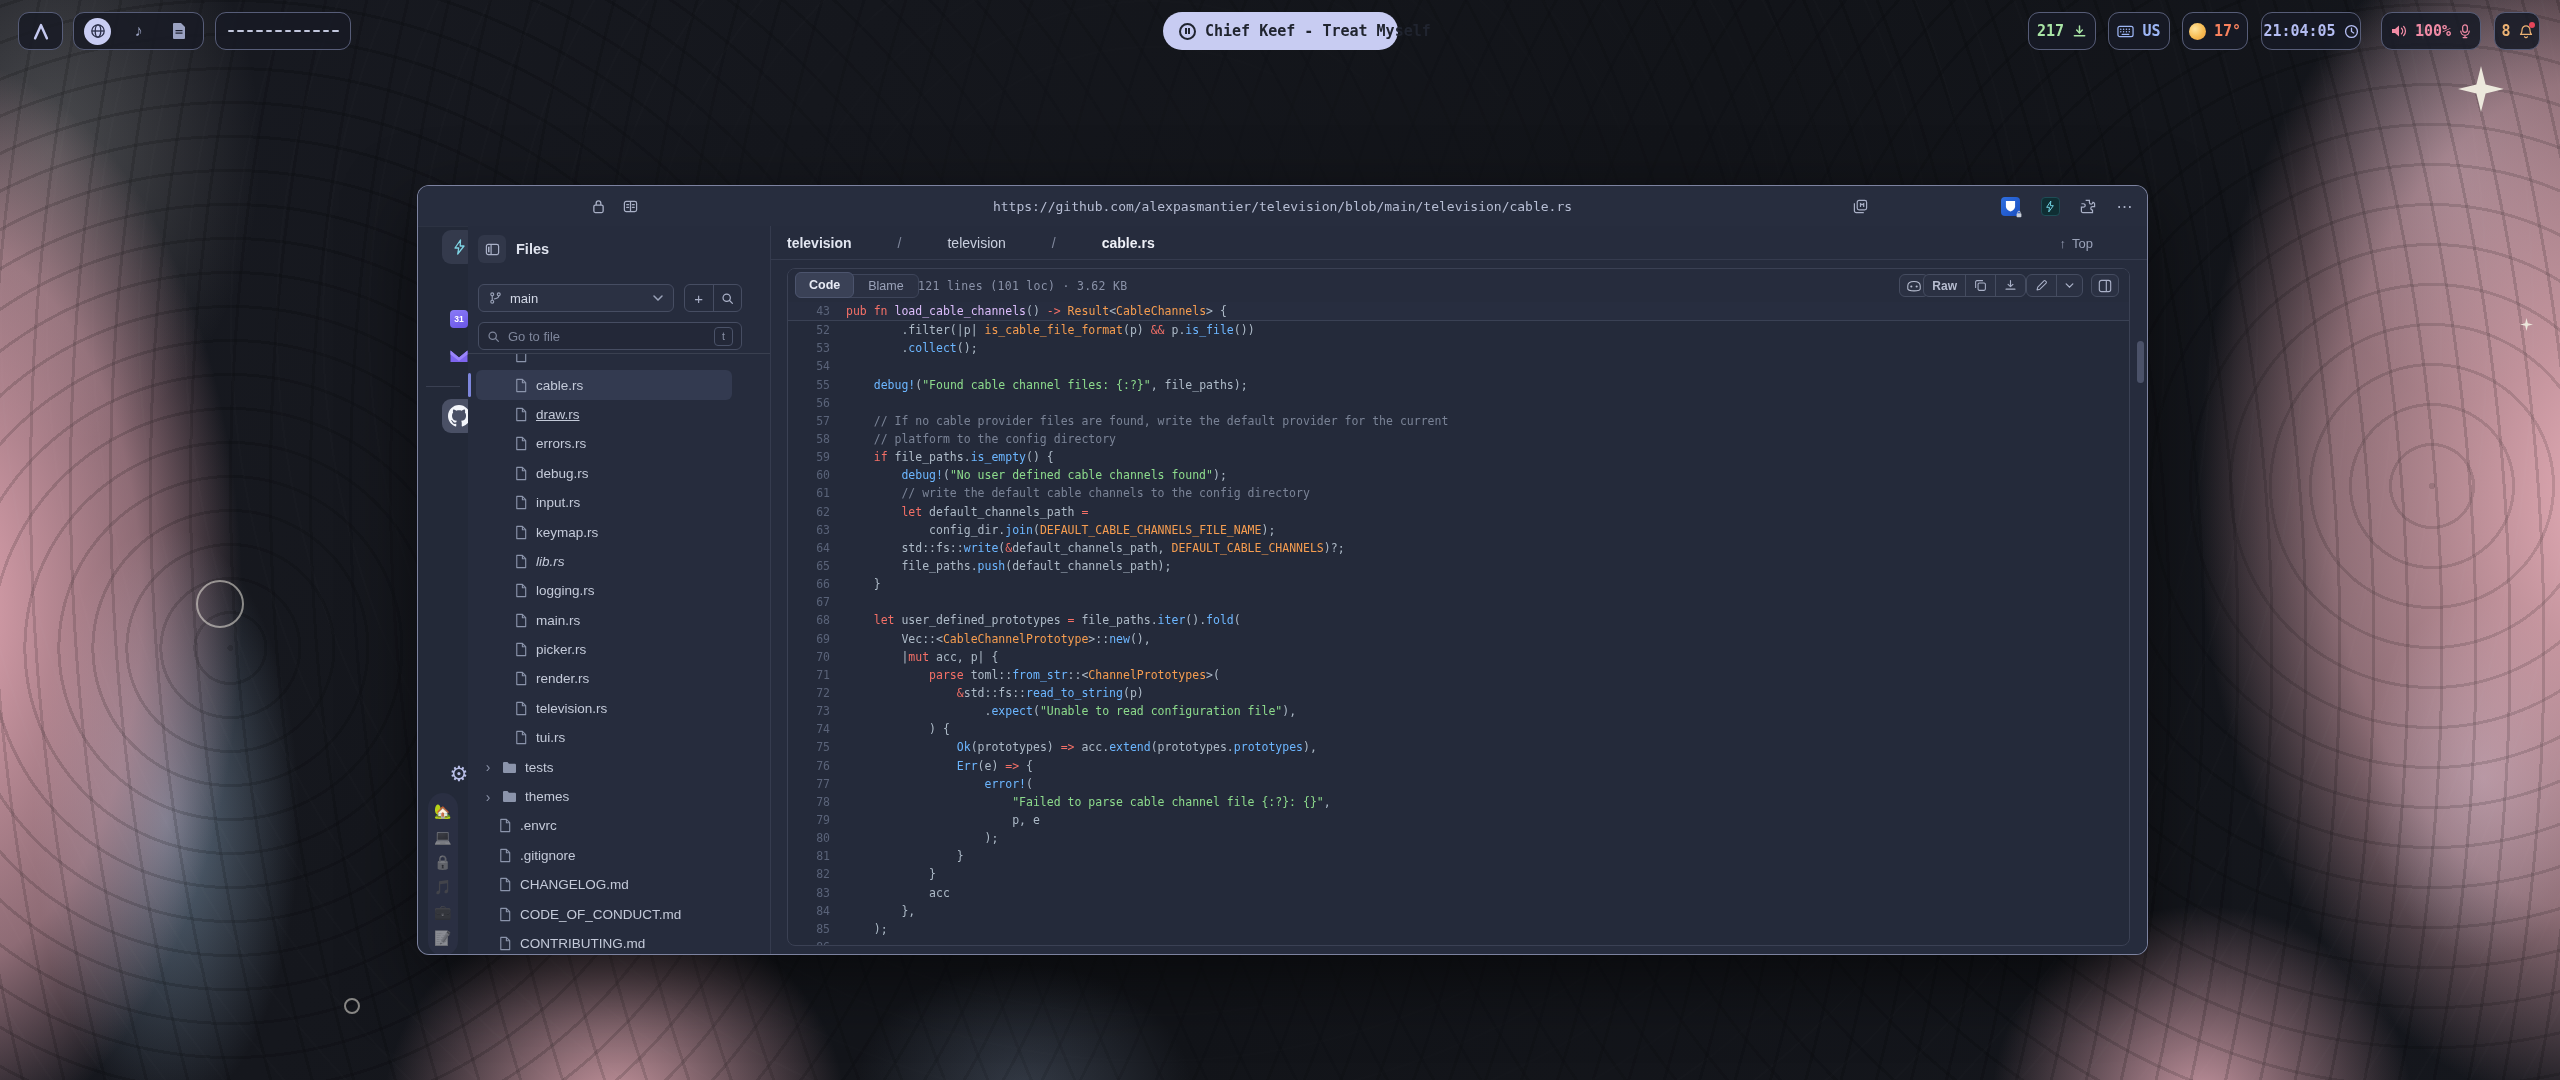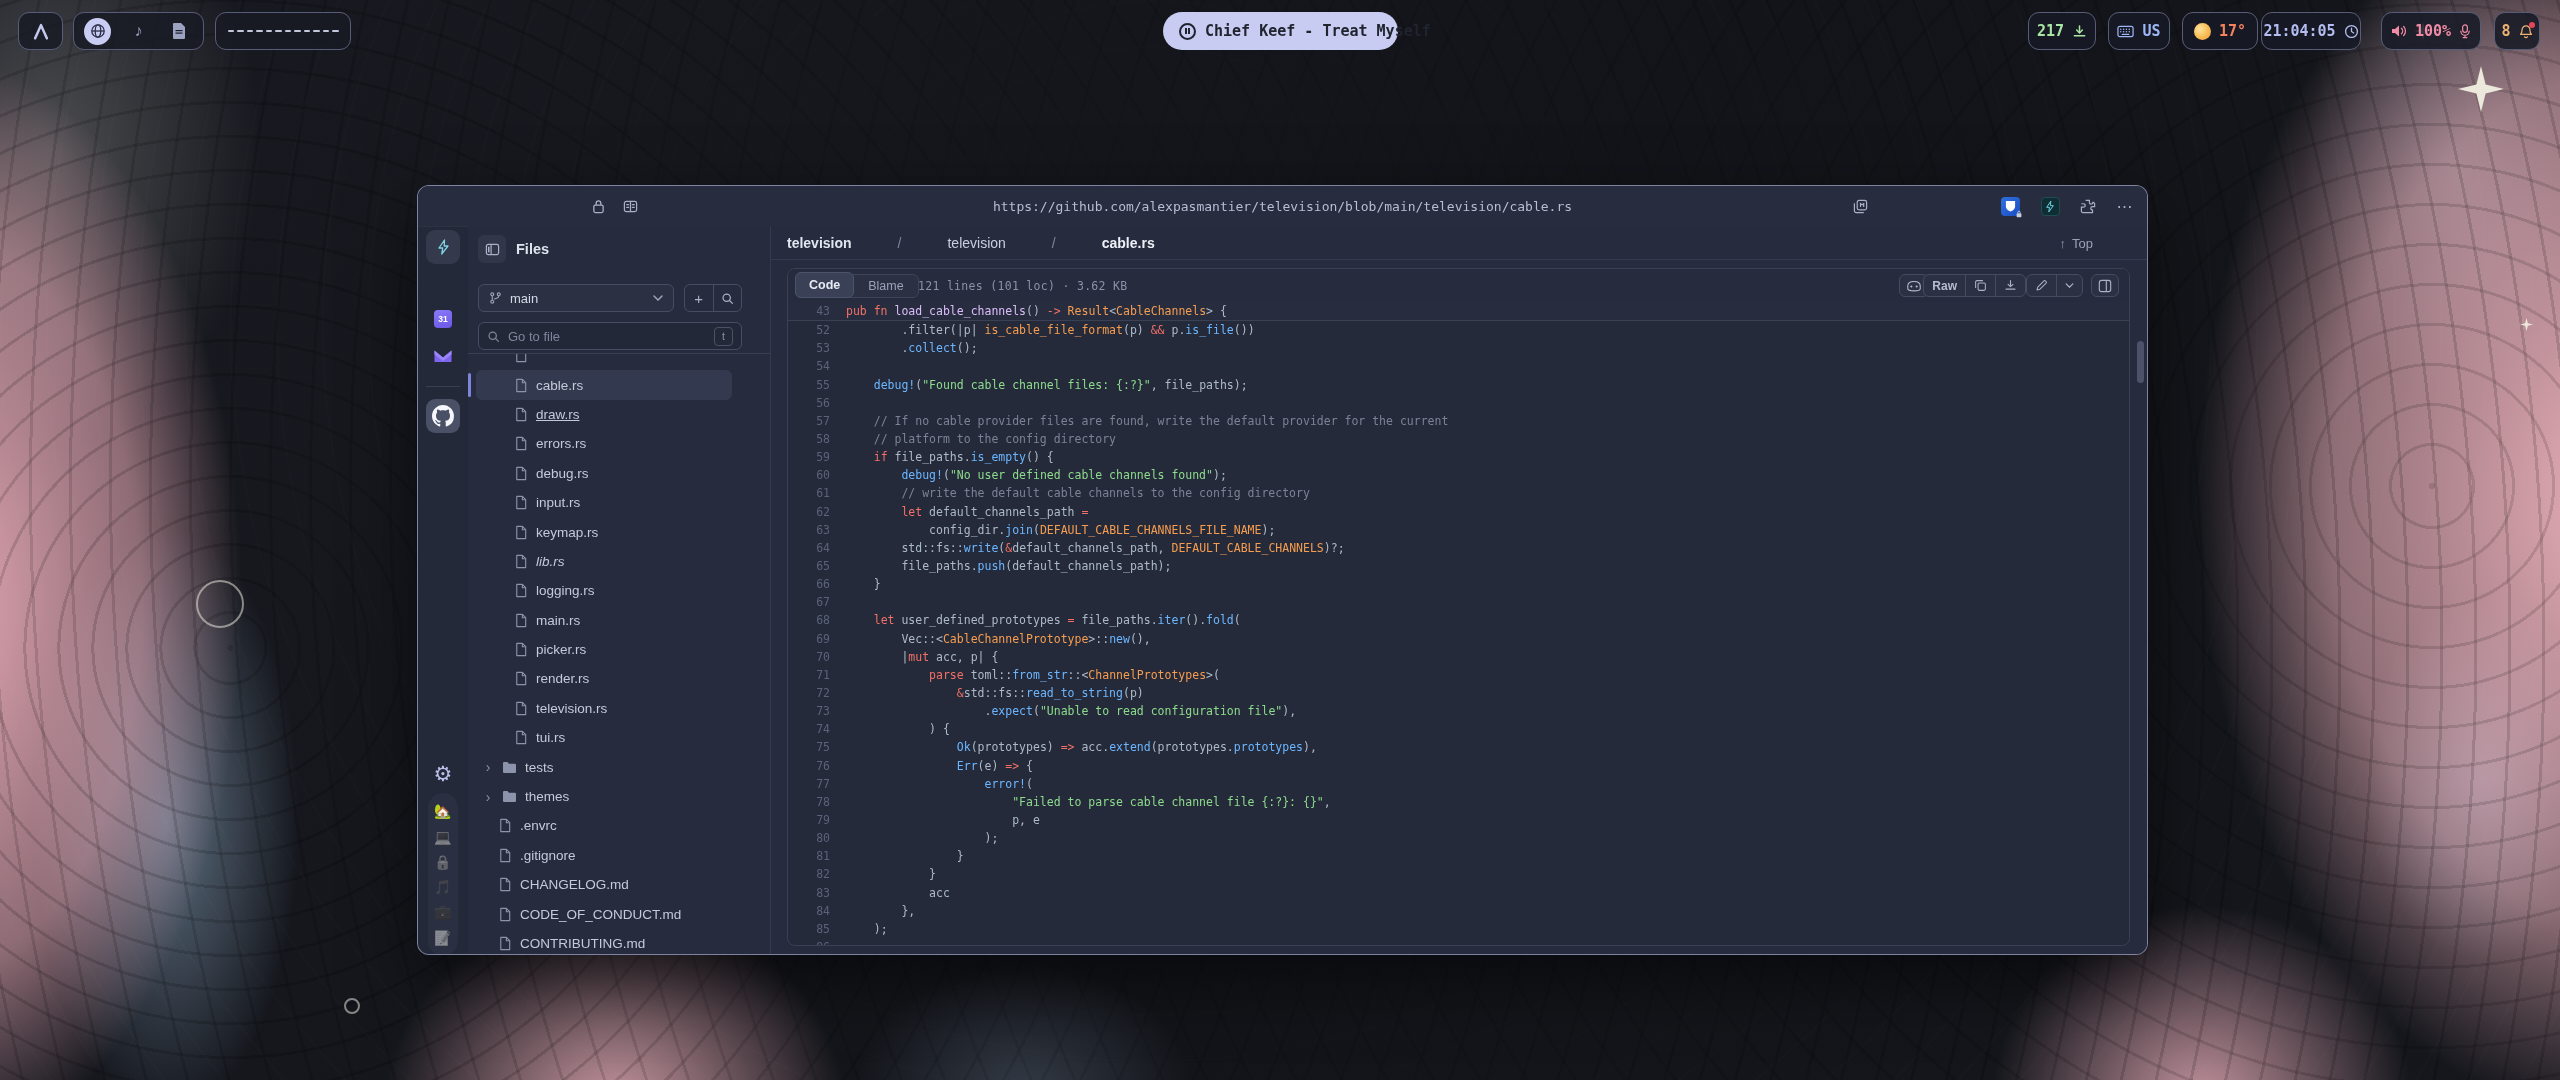--- a/index.html
+++ b/index.html
@@ -49,21 +49,21 @@
   .window{position:absolute;left:417px;top:185px;width:1731px;height:770px;border-radius:12px;
     background:#262c3d;border:1.5px solid rgba(172,178,214,.65);box-sizing:border-box;overflow:hidden;
     box-shadow:0 24px 70px rgba(0,0,0,.55);}
   .chrome{position:absolute;left:0;top:0;right:0;height:40px;background:#272d3e;border-bottom:1px solid #353b4e;}
   .chrome-ic{position:absolute;top:10px;width:20px;height:20px;display:flex;align-items:center;justify-content:center;color:#a9b0c6;}
   .urlbar{position:absolute;top:0;height:40px;left:330px;right:330px;display:flex;align-items:center;justify-content:center;
     font-family:"DejaVu Sans Mono",monospace;font-size:13px;color:#b7bed4;}
   .extsq{width:19px;height:19px;border-radius:4px;display:flex;align-items:center;justify-content:center;}
   
   .tabstrip{position:absolute;left:0;top:40px;bottom:0;width:50px;background:#20253366;border-right:1px solid rgba(255,255,255,.05);}
-  .ttab{position:absolute;left:8px;width:34px;height:34px;border-radius:9px;display:flex;align-items:center;justify-content:center;}
+  .ttab{position:absolute;left:24px;width:34px;height:34px;border-radius:9px;display:flex;align-items:center;justify-content:center;}
   .strip-div{position:absolute;left:8px;width:34px;height:1px;background:#3a4052;}
   .emoji-pill{position:absolute;left:10px;width:30px;border-radius:15px;background:#2a2f42;
     display:flex;flex-direction:column;align-items:center;justify-content:space-evenly;}
   .emoji-pill span{font-size:14px;line-height:1;}
   .emoji-pill span.dim{filter:grayscale(1) brightness(.75);opacity:.65;}
   
   .sidebar{position:absolute;left:50px;top:40px;bottom:0;width:303px;background:#262c3d;border-right:1px solid #353b4e;box-sizing:border-box;}
   .sb-head{position:absolute;left:10px;top:8px;height:30px;display:flex;align-items:center;gap:10px;}
   .sb-headbtn{width:28px;height:28px;border-radius:6px;background:#313749;display:flex;align-items:center;justify-content:center;color:#aab1c8;}
   .sb-title{font-size:14.5px;font-weight:bold;color:#e0e4ef;}
@@ -196,21 +196,21 @@
     <span>
       <svg width="17" height="13" viewBox="0 0 18 13" fill="none" stroke="#9db6f5" stroke-width="1.3">
           <rect x="1" y="1" width="16" height="11" rx="2"></rect>
           <path d="M4 4.2h.01M7 4.2h.01M10 4.2h.01M13 4.2h.01M4 6.8h.01M7 6.8h.01M10 6.8h.01M13 6.8h.01" stroke-linecap="round" stroke-width="1.6"></path>
           <path d="M5.5 9.6h7" stroke-linecap="round"></path>
         </svg>
     </span>
     <span>US</span>
   </div>
 
-  <div class="widget" style="left:2182px;width:76px;color:#f8825e;">
+  <div class="widget" style="left:2182px;width:66px;color:#f8825e;">
     <span class="sunic"></span>
     <span>17°</span>
   </div>
 
   <div class="widget" style="left:2261px;width:100px;color:#b4bdf2;">
     <span>21:04:05</span>
     <span>
       <svg width="15" height="15" viewBox="0 0 16 16" fill="none" stroke="#b4bdf2" stroke-width="1.4" stroke-linecap="round">
           <circle cx="8" cy="8" r="6.3"></circle>
           <path d="M8 4.5V8l2.4 1.6"></path>

